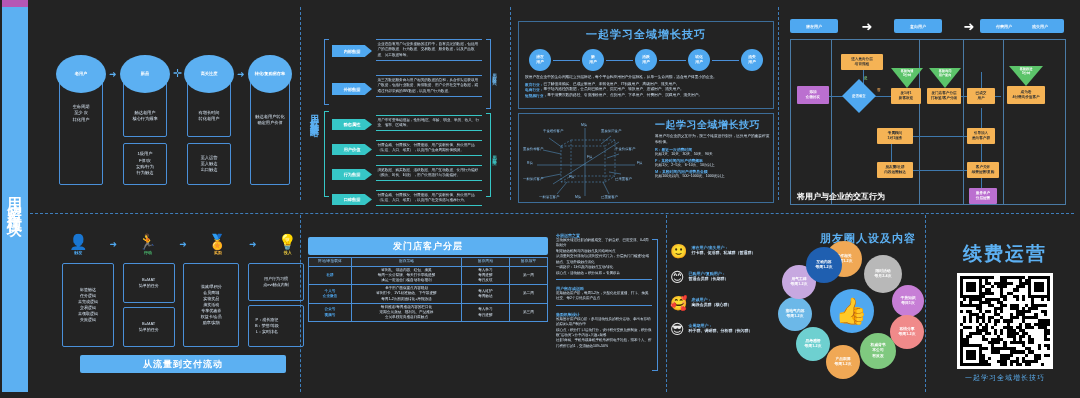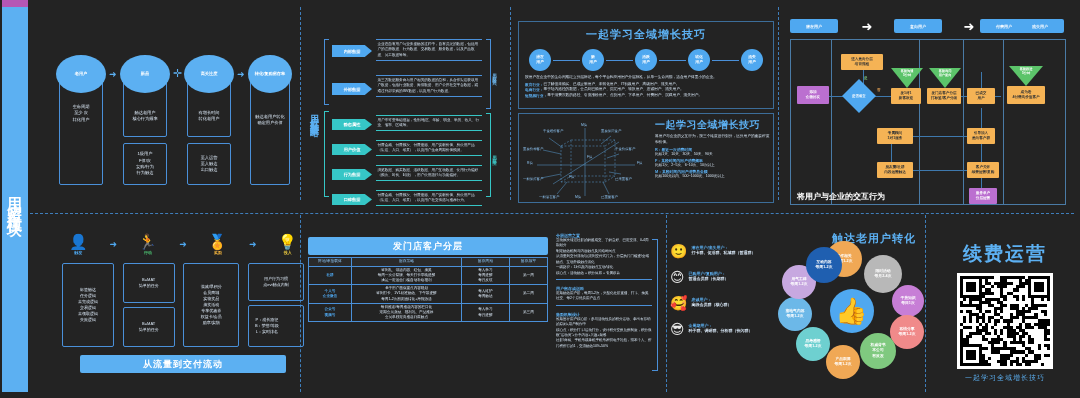--- a/index.html
+++ b/index.html
@@ -521,21 +521,21 @@
           <div class="blue-title" style="font-size:4px;">激励机制设计</div>
           <div class="txtblk" style="font-size:3.5px; white-space:pre-line;">长期留存用户核心群：参与活动性质的积分运动、拿出有影响的原则+用户制作中
 核心点：积分打卡/运动打分，设计积分交换兑换制度，积分像数“运动员”+分享内容+兴趣+聚餐
 社群/商城、手机号或拿机手机号发明电子礼包，招本个人、排行榜排行的1，交流触达10%-50%</div>
         </div>
       </div>
       <div style="position:absolute; left:344px; top:10px; width:6px; height:132px; border:1px solid #4a90d9; border-left:none;"></div>
     </div>
 
     <div class="panel" style="left:640px; top:222px; width:254px; height:160px;">
-      <div class="blue-title" style="position:absolute; right:8px; top:2px; font-size:11px; letter-spacing:1px;">触达老用户转化</div>
+      <div class="blue-title" style="position:absolute; right:8px; top:2px; font-size:11px; letter-spacing:1px;">朋友圈人设及内容</div>
 
       <div style="position:absolute; left:0; top:14px; width:110px;">
         <div style="display:flex; align-items:center; gap:4px; margin-bottom:10px;">
           <span style="font-size:14px;">🙂</span>
           <span>
             <span class="blue-title" style="font-size:4px; display:block;">潜在用户/流失用户：</span>
             <span class="txtblk" style="font-size:4px; font-weight:bold; display:block;">打卡群、促活群、私域群（普通群）</span>
           </span>
         </div>
         <div style="display:flex; align-items:center; gap:4px; margin-bottom:10px;">

